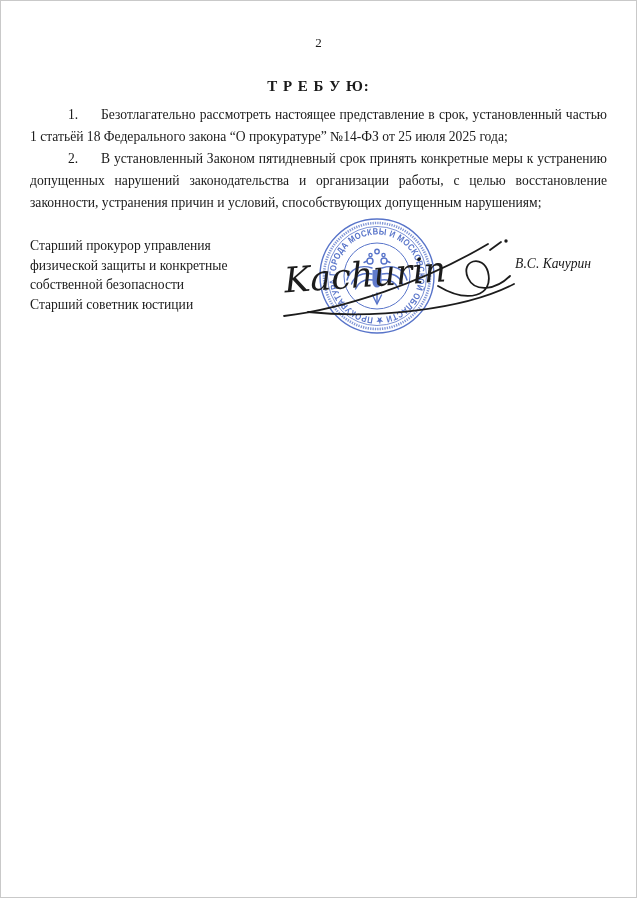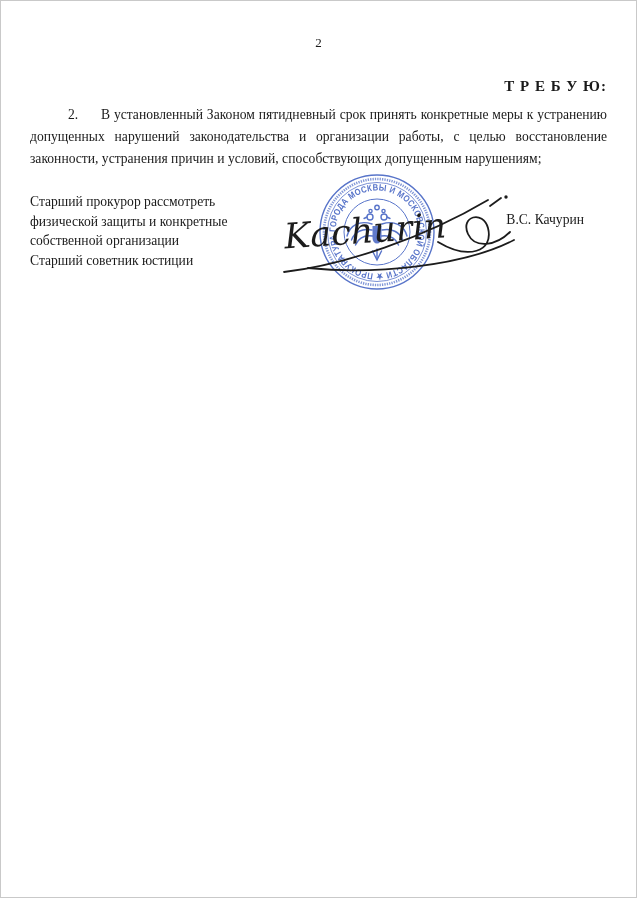--- a/index.html
+++ b/index.html
@@ -22,21 +22,21 @@
     padding: 0 29px;
     overflow: hidden;
   }
   .page-number {
     text-align: center;
     margin-top: 34px;
     font-size: 13px;
     line-height: 15px;
   }
   .doc-heading {
-    text-align: right;
+    text-align: center;
     font-weight: bold;
     font-size: 15px;
     letter-spacing: 1px;
     margin-top: 27px;
     line-height: 18px;
   }
   .paragraphs { margin-top: 9px; }
   .para {
     margin: 0;
     font-size: 13.6px;
@@ -57,23 +57,24 @@
   .position-lines {
     position: absolute;
     left: 0; top: 0;
     font-size: 13.6px;
     line-height: 19.5px;
     white-space: nowrap;
   }
   .signer-name {
     position: absolute;
     top: 20px;
-    right: 23px;
+    right: 16px;
     font-size: 13.6px;
     white-space: nowrap;
+    font-style: italic;
   }
   .stamp-wrap {
     position: absolute;
     left: 287px;
     top: -20px;
     width: 120px;
     height: 120px;
     z-index: 1;
     opacity: 0.88;
   }
@@ -89,29 +90,30 @@
 </head>
 <body>
 
 <div class="page">
 
   <div class="page-number">2</div>
 
   <div class="doc-heading">Т Р Е Б У Ю:</div>
 
   <div class="paragraphs">
+    <p class="para"><span class="pnum">1.</span><span>Безотлагательно рассмотреть настоящее представление в срок, установленный частью 1 статьёй 18 Федерального закона “О прокуратуре” №14-ФЗ от 25 июля 2025 года;</span></p>
     <p class="para"><span class="pnum">2.</span><span>В установленный Законом пятидневный срок принять конкретные меры к устранению допущенных нарушений законодательства и организации работы, с целью восстановление законности, устранения причин и условий, способствующих допущенным нарушениям;</span></p>
   </div>
 
   <div class="signature-area">
 
     <div class="position-lines">
-      <div>Старший прокурор рассмотреть</div>
+      <div>Старший прокурор управления</div>
       <div>физической защиты и конкретные</div>
-      <div>собственной организации</div>
+      <div>собственной безопасности</div>
       <div>Старший советник юстиции</div>
     </div>
 
     <div class="stamp-wrap">
       <svg width="120" height="120" viewBox="0 0 120 120">
         <g stroke="#4161c2" fill="none">
 
           <circle cx="60" cy="60" r="57" stroke-width="1.4"></circle>
 
           <circle cx="60" cy="60" r="53" stroke-width="2.6" stroke-dasharray="1.3,1.1" opacity="0.75"></circle>

